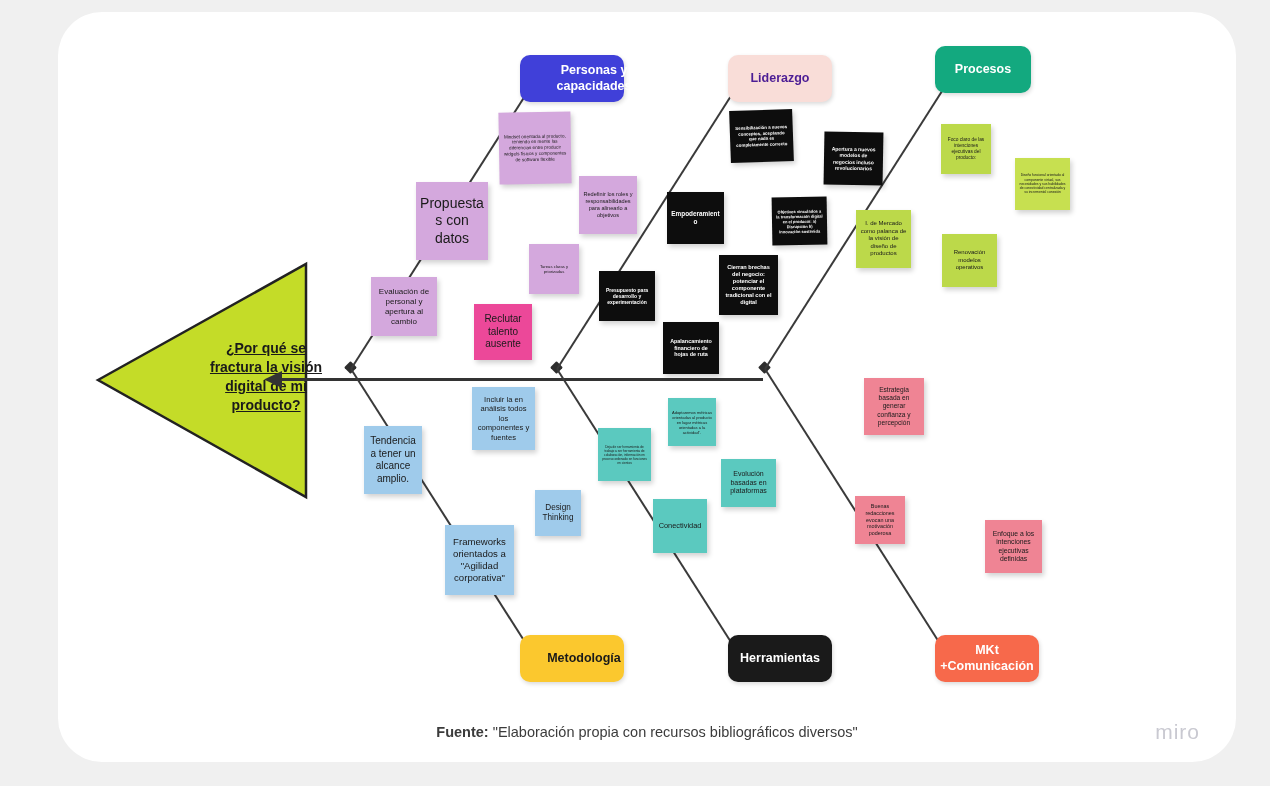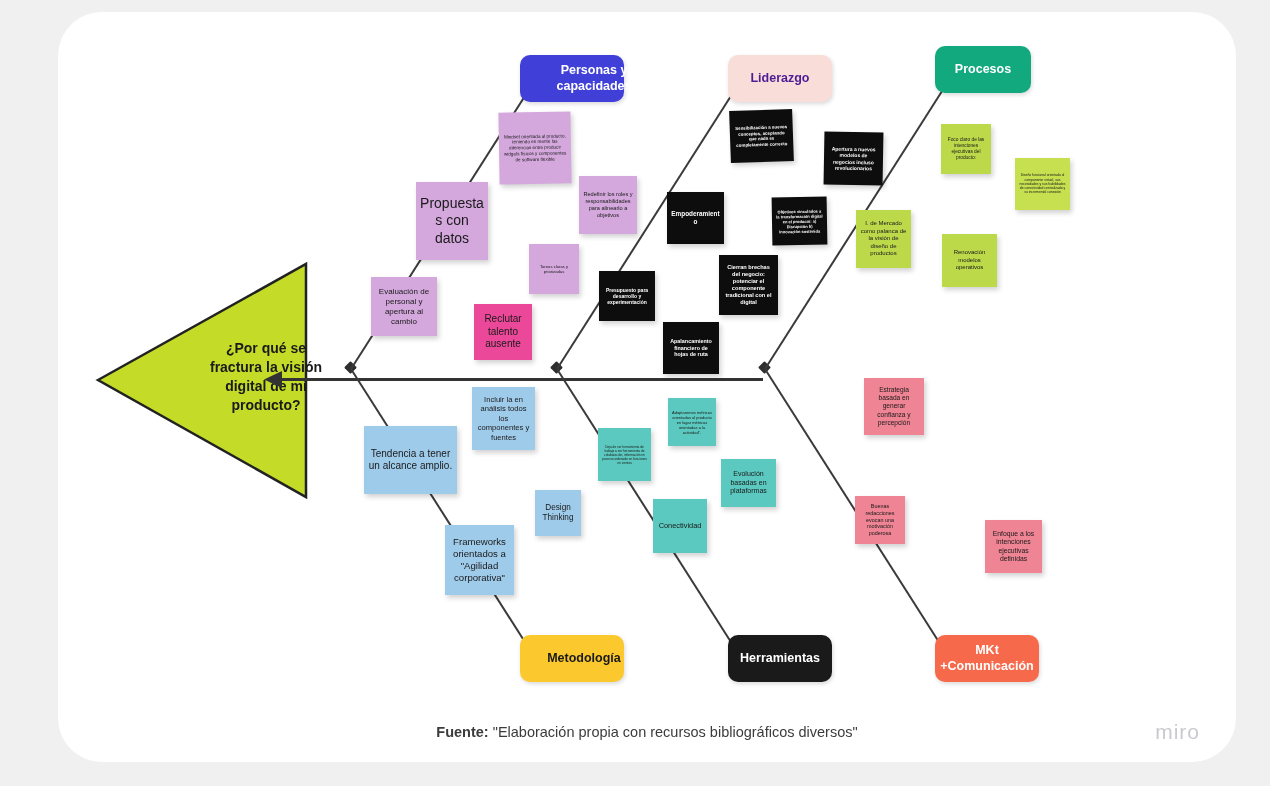--- a/index.html
+++ b/index.html
@@ -10,21 +10,21 @@
         text-align:center;padding:4px;box-shadow:2px 3px 5px rgba(0,0,0,.18);line-height:1.25;
         color:#1a1a1a;word-break:break-word;overflow:hidden;}
   .note.dark{color:#ffffff;font-weight:bold;}
   .cat{position:absolute;box-sizing:border-box;display:flex;align-items:center;justify-content:center;
        text-align:center;border-radius:10px;font-weight:bold;font-size:12.5px;line-height:1.25;
        box-shadow:1px 2px 4px rgba(0,0,0,.15);}
   .spine{position:absolute;background:#333333;}
   .bone{position:absolute;height:0;border-top:2px solid #3a3a3a;transform-origin:left center;}
   .joint{position:absolute;width:9px;height:9px;background:#2e2e2e;transform:rotate(45deg);border-radius:1px;}
   #headbox{position:absolute;display:flex;align-items:center;justify-content:center;text-align:center;
-           font-weight:bold;font-size:14px;color:#1a1a1a;line-height:1.35;}
+           font-weight:bold;font-size:14px;color:#1a1a1a;line-height:1.35;text-decoration:underline;}
   #footer{position:absolute;left:0;width:1178px;text-align:center;font-size:14.5px;color:#3b3b3b;}
   #footer b{font-weight:bold;text-align:center;}
   #miro{position:absolute;right:36px;bottom:18px;font-size:21px;color:#c9c9d1;letter-spacing:1px;}
 </style>
 </head>
 <body>
 
 <div id="canvas">
   <div id="board">
 
@@ -69,21 +69,21 @@
         <div class="note dark" style="left: 609px; top: 180px; width: 57px; height: 52px; background: rgb(13, 13, 13); font-size: 6.4px;">Empoderamiento</div>
         <div class="note dark" style="left: 714px; top: 185px; width: 55px; height: 48px; background: rgb(13, 13, 13); font-size: 4px; transform: rotate(-1deg);">Objetivos vinculados a la transformación digital en el producto: a) Disrupción b) Innovación sostenida</div>
         <div class="note dark" style="left: 661px; top: 243px; width: 59px; height: 60px; background: rgb(13, 13, 13); font-size: 5.6px;">Cierran brechas del negocio: potenciar el componente tradicional con el digital</div>
         <div class="note dark" style="left: 541px; top: 259px; width: 56px; height: 50px; background: rgb(13, 13, 13); font-size: 5px;">Presupuesto para desarrollo y experimentación</div>
         <div class="note dark" style="left: 605px; top: 310px; width: 56px; height: 52px; background: rgb(13, 13, 13); font-size: 5.4px;">Apalancamiento financiero de hojas de ruta</div>
         <div class="note" style="left: 883px; top: 112px; width: 50px; height: 50px; background: rgb(188, 217, 74); font-size: 4.8px;">Foco claro de las intenciones ejecutivas del producto:</div>
         <div class="note" style="left: 957px; top: 146px; width: 55px; height: 52px; background: rgb(199, 224, 80); font-size: 3.4px;">Diseño funcional orientado al componente virtual, sus necesidades y sus habilidades de conectividad centralizada y su incremental conexión</div>
         <div class="note" style="left: 798px; top: 198px; width: 55px; height: 58px; background: rgb(188, 217, 74); font-size: 6px;">I. de Mercado como palanca de la visión de diseño de productos</div>
         <div class="note" style="left: 884px; top: 222px; width: 55px; height: 53px; background: rgb(188, 217, 74); font-size: 6px;">Renovación modelos operativos</div>
         <div class="note" style="left: 414px; top: 375px; width: 63px; height: 63px; background: rgb(159, 203, 235); font-size: 7.6px;">Incluir la en análisis todos los componentes y fuentes</div>
-        <div class="note" style="left: 306px; top: 414px; width: 93px; height: 68px; background: rgb(159, 203, 235); font-size: 10px;">Tendencia a tener un alcance amplio.</div>
+        <div class="note" style="left: 306px; top: 414px; width: 58px; height: 68px; background: rgb(159, 203, 235); font-size: 10px;">Tendencia a tener un alcance amplio.</div>
         <div class="note" style="left: 477px; top: 478px; width: 46px; height: 46px; background: rgb(159, 203, 235); font-size: 8.2px;">Design Thinking</div>
         <div class="note" style="left: 387px; top: 513px; width: 69px; height: 70px; background: rgb(159, 203, 235); font-size: 9.6px;">Frameworks orientados a "Agilidad corporativa"</div>
         <div class="note" style="left: 610px; top: 386px; width: 48px; height: 48px; background: rgb(91, 201, 191); font-size: 4px;">Adoptaremos métricas orientadas al producto en lugar métricas orientadas a la actividad".</div>
         <div class="note" style="left: 540px; top: 416px; width: 53px; height: 53px; background: rgb(91, 201, 191); font-size: 3.2px;">Deja de ser herramienta de trabajo a ser herramienta de colaboración, información en proceso ordenado en funciones en cientos</div>
         <div class="note" style="left: 663px; top: 447px; width: 55px; height: 48px; background: rgb(91, 201, 191); font-size: 7px;">Evolución basadas en plataformas</div>
         <div class="note" style="left: 595px; top: 487px; width: 54px; height: 54px; background: rgb(91, 201, 191); font-size: 7.4px;">Conectividad</div>
         <div class="note" style="left: 806px; top: 366px; width: 60px; height: 57px; background: rgb(239, 132, 148); font-size: 6.6px;">Estrategia basada en generar confianza y percepción</div>
         <div class="note" style="left: 797px; top: 484px; width: 50px; height: 48px; background: rgb(239, 132, 148); font-size: 5.4px;">Buenas redacciones evocan una motivación poderosa</div>
         <div class="note" style="left: 927px; top: 508px; width: 57px; height: 53px; background: rgb(239, 132, 148); font-size: 6.8px;">Enfoque a los intenciones ejecutivas definidas</div>
       </div>

